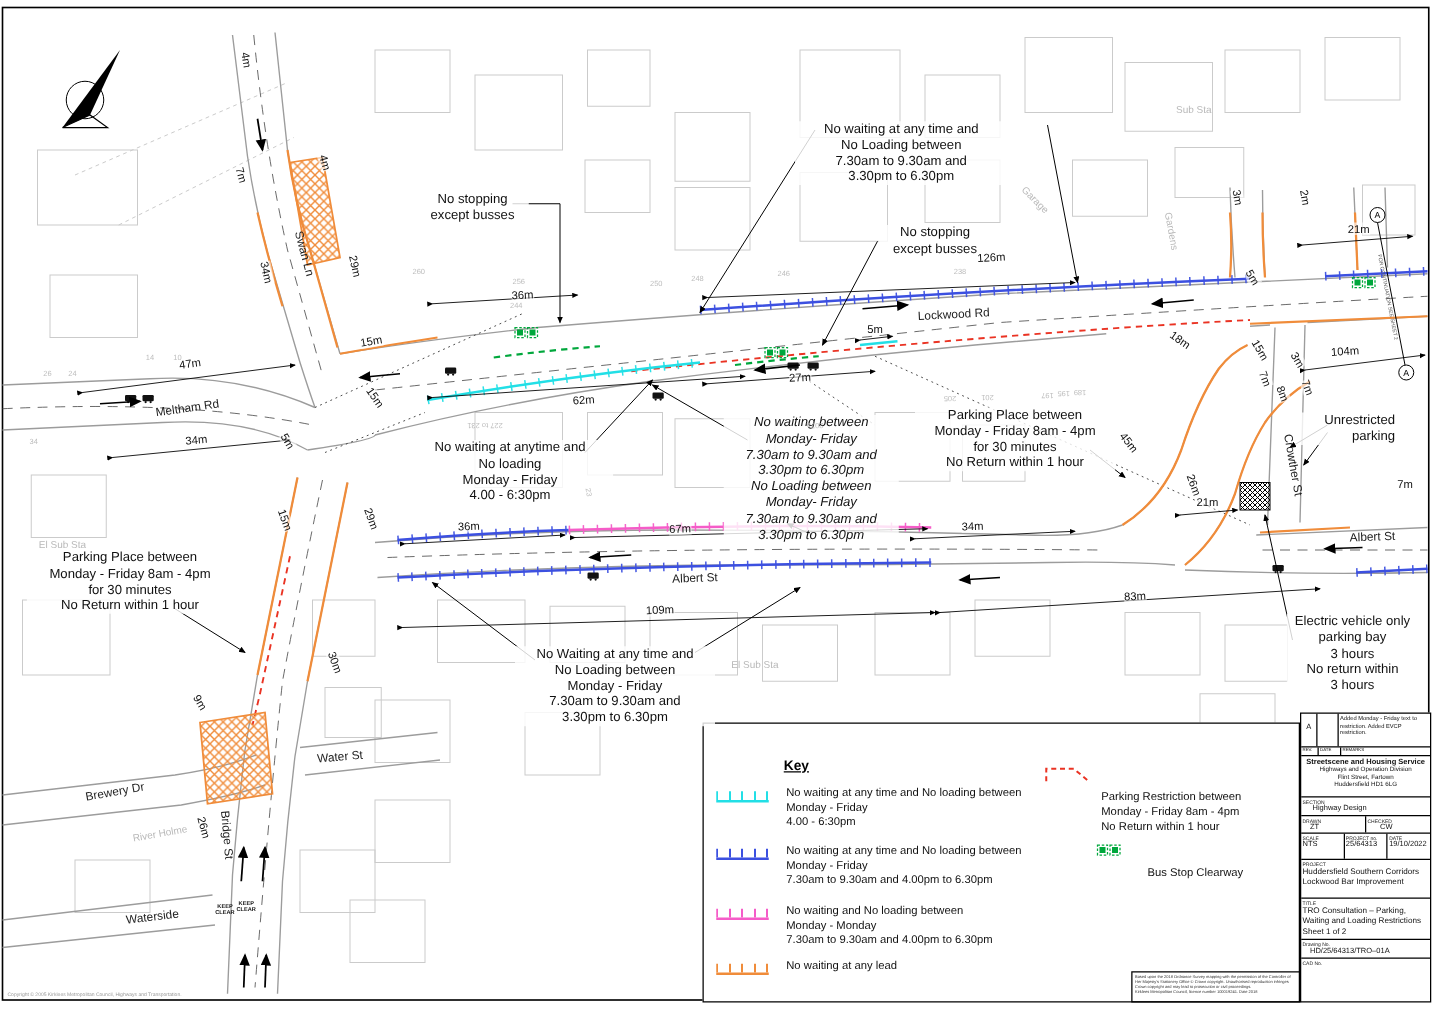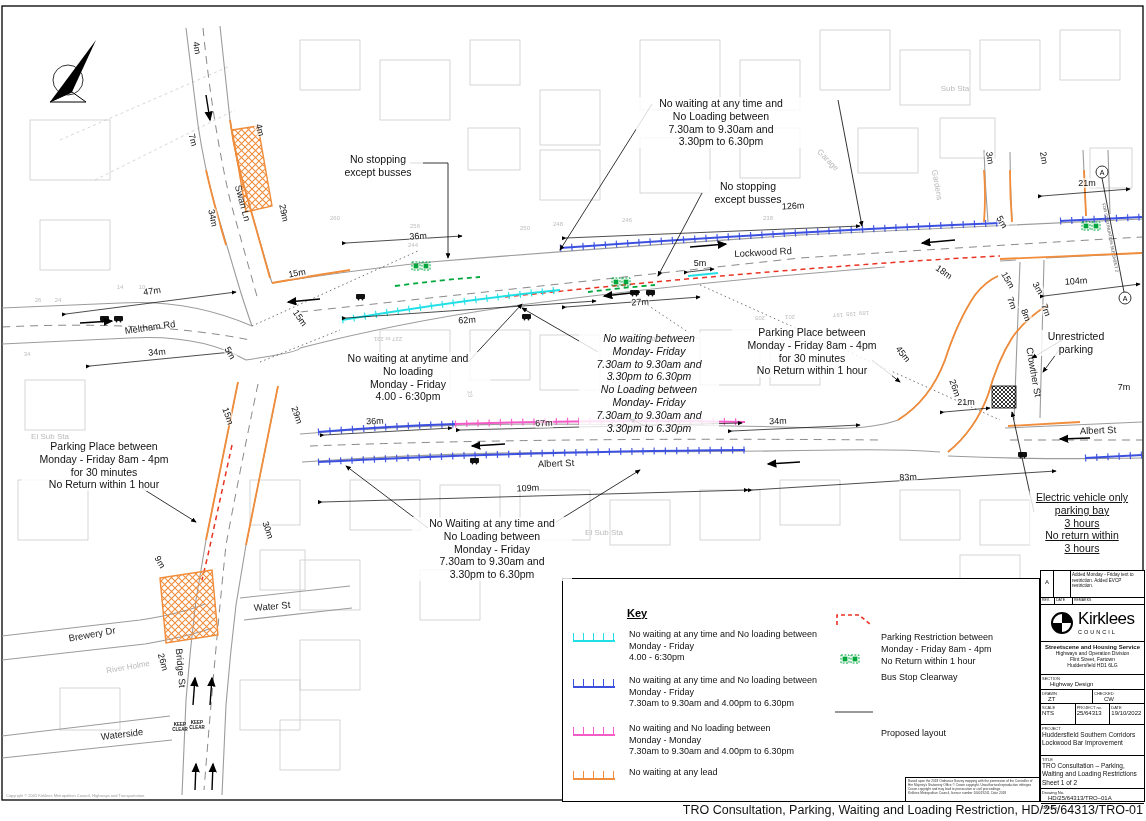--- a/index.html
+++ b/index.html
@@ -335,58 +335,41 @@
   </div>
 
   <div class="kright" style="top:30px;">
     <svg class="ksym" width="40" height="18" viewBox="0 0 40 18">
       <path d="M2,14 L2,4 L24,4 L36,14" fill="none" stroke="var(--red)" stroke-width="1.6" stroke-dasharray="4 3"></path>
     </svg>
     <span>Parking Restriction between
 Monday - Friday 8am - 4pm
 No Return within 1 hour</span>
   </div>
-  <div class="kright" style="top:70px;">
+  <div class="kright" style="top:91px;margin-left:37px;">
     <svg class="ksym" width="40" height="20" viewBox="0 0 40 20">
       <use href="#busgreen" x="6" y="4"></use>
     </svg>
     <span>Bus Stop Clearway</span>
-  </div>
-  <div class="kright" style="top:126px;">
-    <svg class="ksym" width="40" height="10" viewBox="0 0 40 10">
-      <line x1="0" y1="5" x2="38" y2="5" stroke="#787878" stroke-width="1.6"></line>
-    </svg>
-    <span>Proposed layout</span>
   </div>
   <div id="oscredit">Based upon the 2018 Ordnance Survey mapping with the permission of the Controller of Her Majesty's Stationery Office © Crown copyright. Unauthorised reproduction infringes Crown copyright and may lead to prosecution or civil proceedings.
 Kirklees Metropolitan Council, licence number 100019241. Date 2018</div>
 </div>
 
 
 <div id="tblock">
   <div id="rev-row">
     <div class="c1">A</div>
     <div class="c2"></div>
     <div class="c3">Added Monday - Friday text to restriction. Added EVCP restriction.</div>
   </div>
   <div id="rev-hdr">
     <span style="width:12px">REV.</span>
     <span style="width:16px">DATE</span>
     <span style="flex:1;border-right:none">REMARKS</span>
-  </div>
-  <div id="logo-row">
-    <svg id="logo-swirl" width="24" height="24" viewBox="0 0 24 24">
-      <circle cx="12" cy="12" r="10" fill="none" stroke="#000" stroke-width="2"></circle>
-      <path d="M12,2 A10,10 0 0 1 22,12 L12,12 Z" fill="#000"></path>
-      <path d="M12,22 A10,10 0 0 1 2,12 L12,12 Z" fill="#000"></path>
-    </svg>
-    <div id="logo-word">
-      <div class="k">Kirklees</div>
-      <div class="c">COUNCIL</div>
-    </div>
   </div>
   <div id="addr-row">
     <div class="b">Streetscene and Housing Service</div>
     <div class="s">Highways and Operation Division</div>
     <div class="s">Flint Street, Fartown</div>
     <div class="s">Huddersfield HD1 6LG</div>
   </div>
   <div class="tb-row" style="height:12px;padding:1px;">
     <span class="tb-lbl">SECTION</span>
     <span style="margin-left:8px;">Highway Design</span>
@@ -415,50 +398,49 @@
   </div>
   <div class="tb-row" style="height:12px;padding:1px;">
     <span class="tb-lbl">Drawing No.</span>
     <span style="margin-left:6px;">HD/25/64313/TRO–01A</span>
   </div>
   <div style="height:8px;padding:1px;">
     <span class="tb-lbl">CAD No.</span>
   </div>
 </div>
 
-<div id="footer">TRO Consultation, Parking, Waiting and Loading Restriction, HD/25/64313/TRO-01</div>
 <div id="copyright">Copyright © 2005 Kirklees Metropolitan Council, Highways and Transportation.</div>
 
 <div class="ann" style="left: 721px; top: 97px; width: 170px; transform: translate(-50%, 0px);">No waiting at any time and
 No Loading between
 7.30am to 9.30am and
 3.30pm to 6.30pm</div><div class="ann" style="left: 378px; top: 153px; width: 90px; transform: translate(-50%, 0px);">No stopping
 except busses</div><div class="ann" style="left: 748px; top: 180px; width: 90px; transform: translate(-50%, 0px);">No stopping
 except busses</div><div class="ann" style="left: 408px; top: 352px; width: 165px; transform: translate(-50%, 0px);">No waiting at anytime and
 No loading
 Monday - Friday
 4.00 - 6:30pm</div><div class="ann" style="left: 649px; top: 332px; width: 140px; transform: translate(-50%, 0px); font-style: italic;">No waiting between
 Monday- Friday
 7.30am to 9.30am and
 3.30pm to 6.30pm
 No Loading between
 Monday- Friday
 7.30am to 9.30am and
 3.30pm to 6.30pm</div><div class="ann" style="left: 812px; top: 326px; width: 160px; transform: translate(-50%, 0px);">Parking Place between
 Monday - Friday 8am - 4pm
 for 30 minutes
-No Return within 1 hour</div><div class="ann" style="left: 1076px; top: 330px; width: 80px; transform: translate(-50%, 0px);">Unrestricted
+No Return within 1 hour</div><div class="ann" style="left: 1076px; top: 330px; width: 80px; transform: translate(-50%, 0px); text-align: right;">Unrestricted
 parking</div><div class="ann" style="left: 104px; top: 440px; width: 165px; transform: translate(-50%, 0px);">Parking Place between
 Monday - Friday 8am - 4pm
 for 30 minutes
 No Return within 1 hour</div><div class="ann" style="left: 492px; top: 517px; width: 160px; transform: translate(-50%, 0px);">No Waiting at any time and
 No Loading between
 Monday - Friday
 7.30am to 9.30am and
-3.30pm to 6.30pm</div><div class="ann" style="left: 1082px; top: 491px; width: 105px; transform: translate(-50%, 0px); text-decoration: underline;">Electric vehicle only
+3.30pm to 6.30pm</div><div class="ann" style="left: 1082px; top: 491px; width: 105px; transform: translate(-50%, 0px);">Electric vehicle only
 parking bay
 3 hours
 No return within
 3 hours</div><div class="dim" style="left: 197px; top: 48px; transform: translate(-50%, -50%) rotate(80deg);">4m</div><div class="dim" style="left: 260px; top: 130px; transform: translate(-50%, -50%) rotate(75deg);">4m</div><div class="dim" style="left: 193px; top: 140px; transform: translate(-50%, -50%) rotate(75deg);">7m</div><div class="dim" style="left: 213px; top: 218px; transform: translate(-50%, -50%) rotate(78deg);">34m</div><div class="dim" style="left: 284px; top: 213px; transform: translate(-50%, -50%) rotate(78deg);">29m</div><div class="dim" style="left: 152px; top: 291px; transform: translate(-50%, -50%) rotate(-8deg);">47m</div><div class="dim" style="left: 157px; top: 352px; transform: translate(-50%, -50%) rotate(-5deg);">34m</div><div class="dim" style="left: 297px; top: 273px; transform: translate(-50%, -50%) rotate(-10deg);">15m</div><div class="dim" style="left: 300px; top: 318px; transform: translate(-50%, -50%) rotate(55deg);">15m</div><div class="dim" style="left: 230px; top: 353px; transform: translate(-50%, -50%) rotate(60deg);">5m</div><div class="dim" style="left: 228px; top: 416px; transform: translate(-50%, -50%) rotate(70deg);">15m</div><div class="dim" style="left: 297px; top: 415px; transform: translate(-50%, -50%) rotate(70deg);">29m</div><div class="dim" style="left: 418px; top: 236px; transform: translate(-50%, -50%) rotate(-3deg);">36m</div><div class="dim" style="left: 467px; top: 320px; transform: translate(-50%, -50%) rotate(-4deg);">62m</div><div class="dim" style="left: 640px; top: 302px; transform: translate(-50%, -50%) rotate(-3deg);">27m</div><div class="dim" style="left: 700px; top: 263px; transform: translate(-50%, -50%);">5m</div><div class="dim" style="left: 793px; top: 206px; transform: translate(-50%, -50%) rotate(-3deg);">126m</div><div class="dim" style="left: 375px; top: 421px; transform: translate(-50%, -50%) rotate(-2deg);">36m</div><div class="dim" style="left: 544px; top: 423px; transform: translate(-50%, -50%) rotate(-2deg);">67m</div><div class="dim" style="left: 528px; top: 488px; transform: translate(-50%, -50%) rotate(-2deg);">109m</div><div class="dim" style="left: 778px; top: 421px; transform: translate(-50%, -50%) rotate(-2deg);">34m</div><div class="dim" style="left: 908px; top: 477px; transform: translate(-50%, -50%) rotate(-3deg);">83m</div><div class="dim" style="left: 903px; top: 354px; transform: translate(-50%, -50%) rotate(52deg);">45m</div><div class="dim" style="left: 966px; top: 402px; transform: translate(-50%, -50%);">21m</div><div class="dim" style="left: 955px; top: 388px; transform: translate(-50%, -50%) rotate(70deg);">26m</div><div class="dim" style="left: 1076px; top: 281px; transform: translate(-50%, -50%) rotate(-4deg);">104m</div><div class="dim" style="left: 1087px; top: 183px; transform: translate(-50%, -50%);">21m</div><div class="dim" style="left: 990px; top: 158px; transform: translate(-50%, -50%) rotate(80deg);">3m</div><div class="dim" style="left: 1044px; top: 158px; transform: translate(-50%, -50%) rotate(80deg);">2m</div><div class="dim" style="left: 1002px; top: 222px; transform: translate(-50%, -50%) rotate(60deg);">5m</div><div class="dim" style="left: 944px; top: 272px; transform: translate(-50%, -50%) rotate(35deg);">18m</div><div class="dim" style="left: 1008px; top: 280px; transform: translate(-50%, -50%) rotate(60deg);">15m</div><div class="dim" style="left: 1038px; top: 288px; transform: translate(-50%, -50%) rotate(60deg);">3m</div><div class="dim" style="left: 1012px; top: 303px; transform: translate(-50%, -50%) rotate(70deg);">7m</div><div class="dim" style="left: 1046px; top: 310px; transform: translate(-50%, -50%) rotate(70deg);">7m</div><div class="dim" style="left: 1026px; top: 315px; transform: translate(-50%, -50%) rotate(70deg);">8m</div><div class="dim" style="left: 1124px; top: 387px; transform: translate(-50%, -50%);">7m</div><div class="dim" style="left: 163px; top: 662px; transform: translate(-50%, -50%) rotate(75deg);">26m</div><div class="dim" style="left: 268px; top: 530px; transform: translate(-50%, -50%) rotate(70deg);">30m</div><div class="dim" style="left: 160px; top: 562px; transform: translate(-50%, -50%) rotate(60deg);">9m</div><div class="street" style="left: 243px; top: 203px; transform: translate(-50%, -50%) rotate(75deg);">Swan Ln</div><div class="street" style="left: 150px; top: 327px; transform: translate(-50%, -50%) rotate(-8deg);">Meltham Rd</div><div class="street" style="left: 763px; top: 252px; transform: translate(-50%, -50%) rotate(-3deg);">Lockwood Rd</div><div class="street" style="left: 556px; top: 463px; transform: translate(-50%, -50%) rotate(-2deg);">Albert St</div><div class="street" style="left: 1098px; top: 430px; transform: translate(-50%, -50%) rotate(-2deg);">Albert St</div><div class="street" style="left: 272px; top: 606px; transform: translate(-50%, -50%) rotate(-5deg);">Water St</div><div class="street" style="left: 92px; top: 634px; transform: translate(-50%, -50%) rotate(-10deg);">Brewery Dr</div><div class="street" style="left: 122px; top: 734px; transform: translate(-50%, -50%) rotate(-7deg);">Waterside</div><div class="street" style="left: 181px; top: 668px; transform: translate(-50%, -50%) rotate(85deg);">Bridge St</div><div class="street" style="left: 1034px; top: 372px; transform: translate(-50%, -50%) rotate(80deg);">Crowther St</div><div class="gray" style="left: 828px; top: 160px; transform: translate(-50%, -50%) rotate(45deg);">Garage</div><div class="gray" style="left: 937px; top: 185px; transform: translate(-50%, -50%) rotate(80deg);">Gardens</div><div class="gray" style="left: 50px; top: 436px; transform: translate(-50%, -50%);">El Sub Sta</div><div class="gray" style="left: 604px; top: 532px; transform: translate(-50%, -50%);">El Sub Sta</div><div class="gray" style="left: 128px; top: 667px; transform: translate(-50%, -50%) rotate(-10deg);">River Holme</div><div class="gray" style="left: 955px; top: 88px; transform: translate(-50%, -50%);">Sub Sta</div><div class="hn" style="left: 335px; top: 218px; transform: translate(-50%, -50%);">260</div><div class="hn" style="left: 415px; top: 226px; transform: translate(-50%, -50%);">256</div><div class="hn" style="left: 525px; top: 228px; transform: translate(-50%, -50%);">250</div><div class="hn" style="left: 558px; top: 224px; transform: translate(-50%, -50%);">248</div><div class="hn" style="left: 627px; top: 220px; transform: translate(-50%, -50%);">246</div><div class="hn" style="left: 413px; top: 245px; transform: translate(-50%, -50%);">244</div><div class="hn" style="left: 768px; top: 218px; transform: translate(-50%, -50%);">238</div><div class="hn" style="left: 760px; top: 318px; transform: translate(-50%, -50%) rotate(180deg);">205</div><div class="hn" style="left: 790px; top: 317px; transform: translate(-50%, -50%) rotate(180deg);">201</div><div class="hn" style="left: 838px; top: 315px; transform: translate(-50%, -50%) rotate(180deg);">197</div><div class="hn" style="left: 851px; top: 314px; transform: translate(-50%, -50%) rotate(180deg);">195</div><div class="hn" style="left: 864px; top: 313px; transform: translate(-50%, -50%) rotate(180deg);">189</div><div class="hn" style="left: 652px; top: 339px; transform: translate(-50%, -50%) rotate(180deg);">207a</div><div class="hn" style="left: 388px; top: 339px; transform: translate(-50%, -50%) rotate(180deg);">227 to 231</div><div class="hn" style="left: 470px; top: 394px; transform: translate(-50%, -50%) rotate(80deg);">23</div><div class="hn" style="left: 27px; top: 354px; transform: translate(-50%, -50%);">34</div><div class="hn" style="left: 38px; top: 300px; transform: translate(-50%, -50%);">26</div><div class="hn" style="left: 58px; top: 300px; transform: translate(-50%, -50%);">24</div><div class="hn" style="left: 120px; top: 287px; transform: translate(-50%, -50%);">14</div><div class="hn" style="left: 142px; top: 287px; transform: translate(-50%, -50%);">10</div><div class="tinymark" style="left: 180px; top: 728px; transform: translate(-50%, -50%);">KEEP
 CLEAR</div><div class="tinymark" style="left: 197px; top: 726px; transform: translate(-50%, -50%);">KEEP
 CLEAR</div></div>
 
 <style>
   .ln{stroke-width:2;fill:none;}
   .ln-cyan{stroke:var(--cyan);} .ln-blue{stroke:var(--blue);} .ln-mag{stroke:var(--magenta);}

